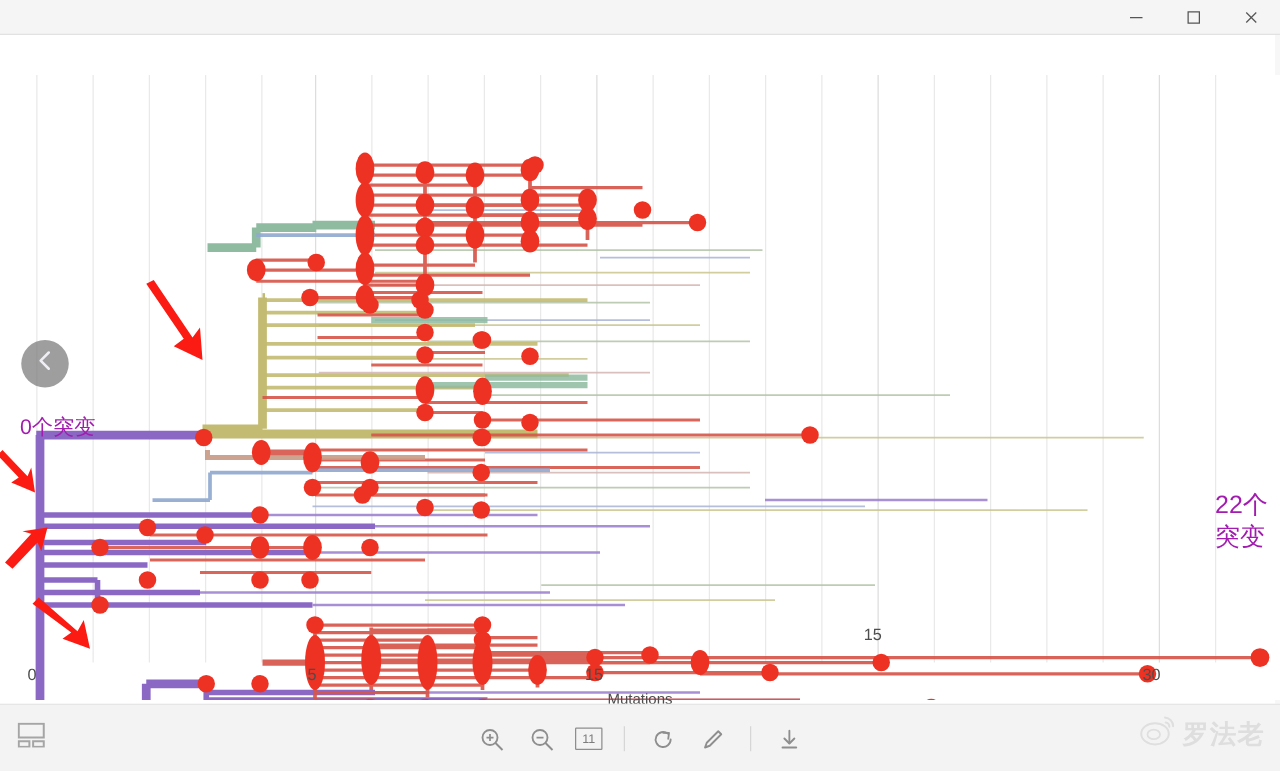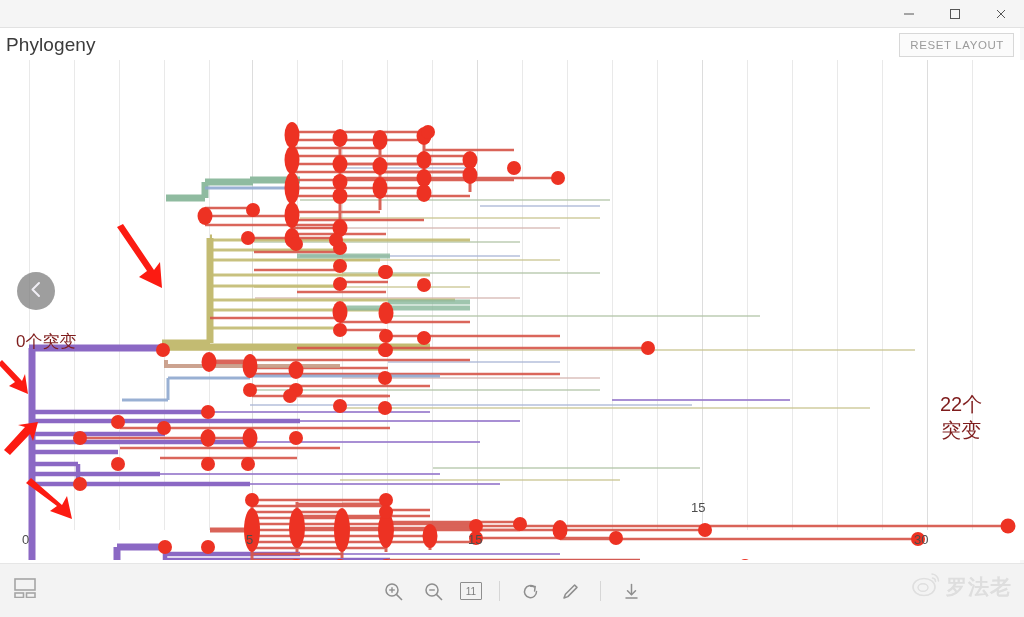--- a/index.html
+++ b/index.html
@@ -90,32 +90,32 @@
     border-radius: 50%;
     background: rgba(120,120,120,.72);
     display: flex; align-items: center; justify-content: center;
     cursor: pointer;
     z-index: 6;
   }
 
   
   .anno {
     position: absolute;
-    color: #7f1d1d;
+    color: #a21caf;
     font-size: 17px;
     z-index: 7;
     pointer-events: none;
     white-space: nowrap;
   }
   .anno-zero { left: 16px; top: 330px; }
   .anno-22 {
-    left: 940px; top: 392px;
+    left: 972px; top: 392px;
     font-size: 20px;
     line-height: 1.28;
-    text-align: center;
+    text-align: left;
   }
   .arrows { position: absolute; inset: 0; z-index: 7; pointer-events: none; }
 
   
   .bottombar {
     position: absolute; left: 0; top: 563px;
     width: 1024px; height: 54px;
     background: #f3f3f3;
     border-top: 1px solid #e6e6e6;
   }
@@ -184,32 +184,20 @@
         </svg>
     </div>
     <div class="winbtn">
       <svg width="12" height="12" viewBox="0 0 12 12">
           <line x1="2" y1="2" x2="10" y2="10" stroke="#555" stroke-width="1"></line>
           <line x1="10" y1="2" x2="2" y2="10" stroke="#555" stroke-width="1"></line>
         </svg>
     </div>
   </div>
 
-  <div class="panel-head">
-    <div class="panel-title">Phylogeny</div>
-    <div class="color-by">
-      <span>Country</span>
-      <span class="chev">
-        <svg width="13" height="9" viewBox="0 0 13 9">
-            <polyline points="1.5,2 6.5,7 11.5,2" fill="none" stroke="#3c3c3c" stroke-width="1.8" stroke-linecap="round" stroke-linejoin="round"></polyline>
-          </svg>
-      </span>
-    </div>
-    <div class="reset-layout">RESET LAYOUT</div>
-  </div>
 
   <div class="scroll-edge"></div>
 
   <div class="plot">
     <svg width="1024" height="500" viewBox="0 0 1024 500">
       <defs>
         <g id="gridgroup"></g>
       </defs>
 
       <g stroke="#e9e9e9" stroke-width="1">
@@ -541,20 +529,21 @@
     </svg>
   </div>
 
   <div>
     <div style="position:absolute;left:22px;top:532px;font-size:13px;color:#4d4d4d;">0</div>
     <div style="position:absolute;left:246px;top:532px;font-size:13px;color:#4d4d4d;">5</div>
     <div style="position:absolute;left:468px;top:532px;font-size:13px;color:#4d4d4d;">15</div>
     <div style="position:absolute;left:691px;top:500px;font-size:13px;color:#4d4d4d;">15</div>
     <div style="position:absolute;left:914px;top:532px;font-size:13px;color:#4d4d4d;">30</div>
   </div>
+  <div class="axis-title">Mutations</div>
 
   <div class="root-badge">
     <span>
       <svg width="15" height="17" viewBox="0 0 15 17">
           <polyline points="10,2 3.5,8.5 10,15" fill="none" stroke="#f0eef5" stroke-width="2" stroke-linecap="round" stroke-linejoin="round"></polyline>
         </svg>
     </span>
   </div>
 
   <div class="anno anno-zero">0个突变</div>

